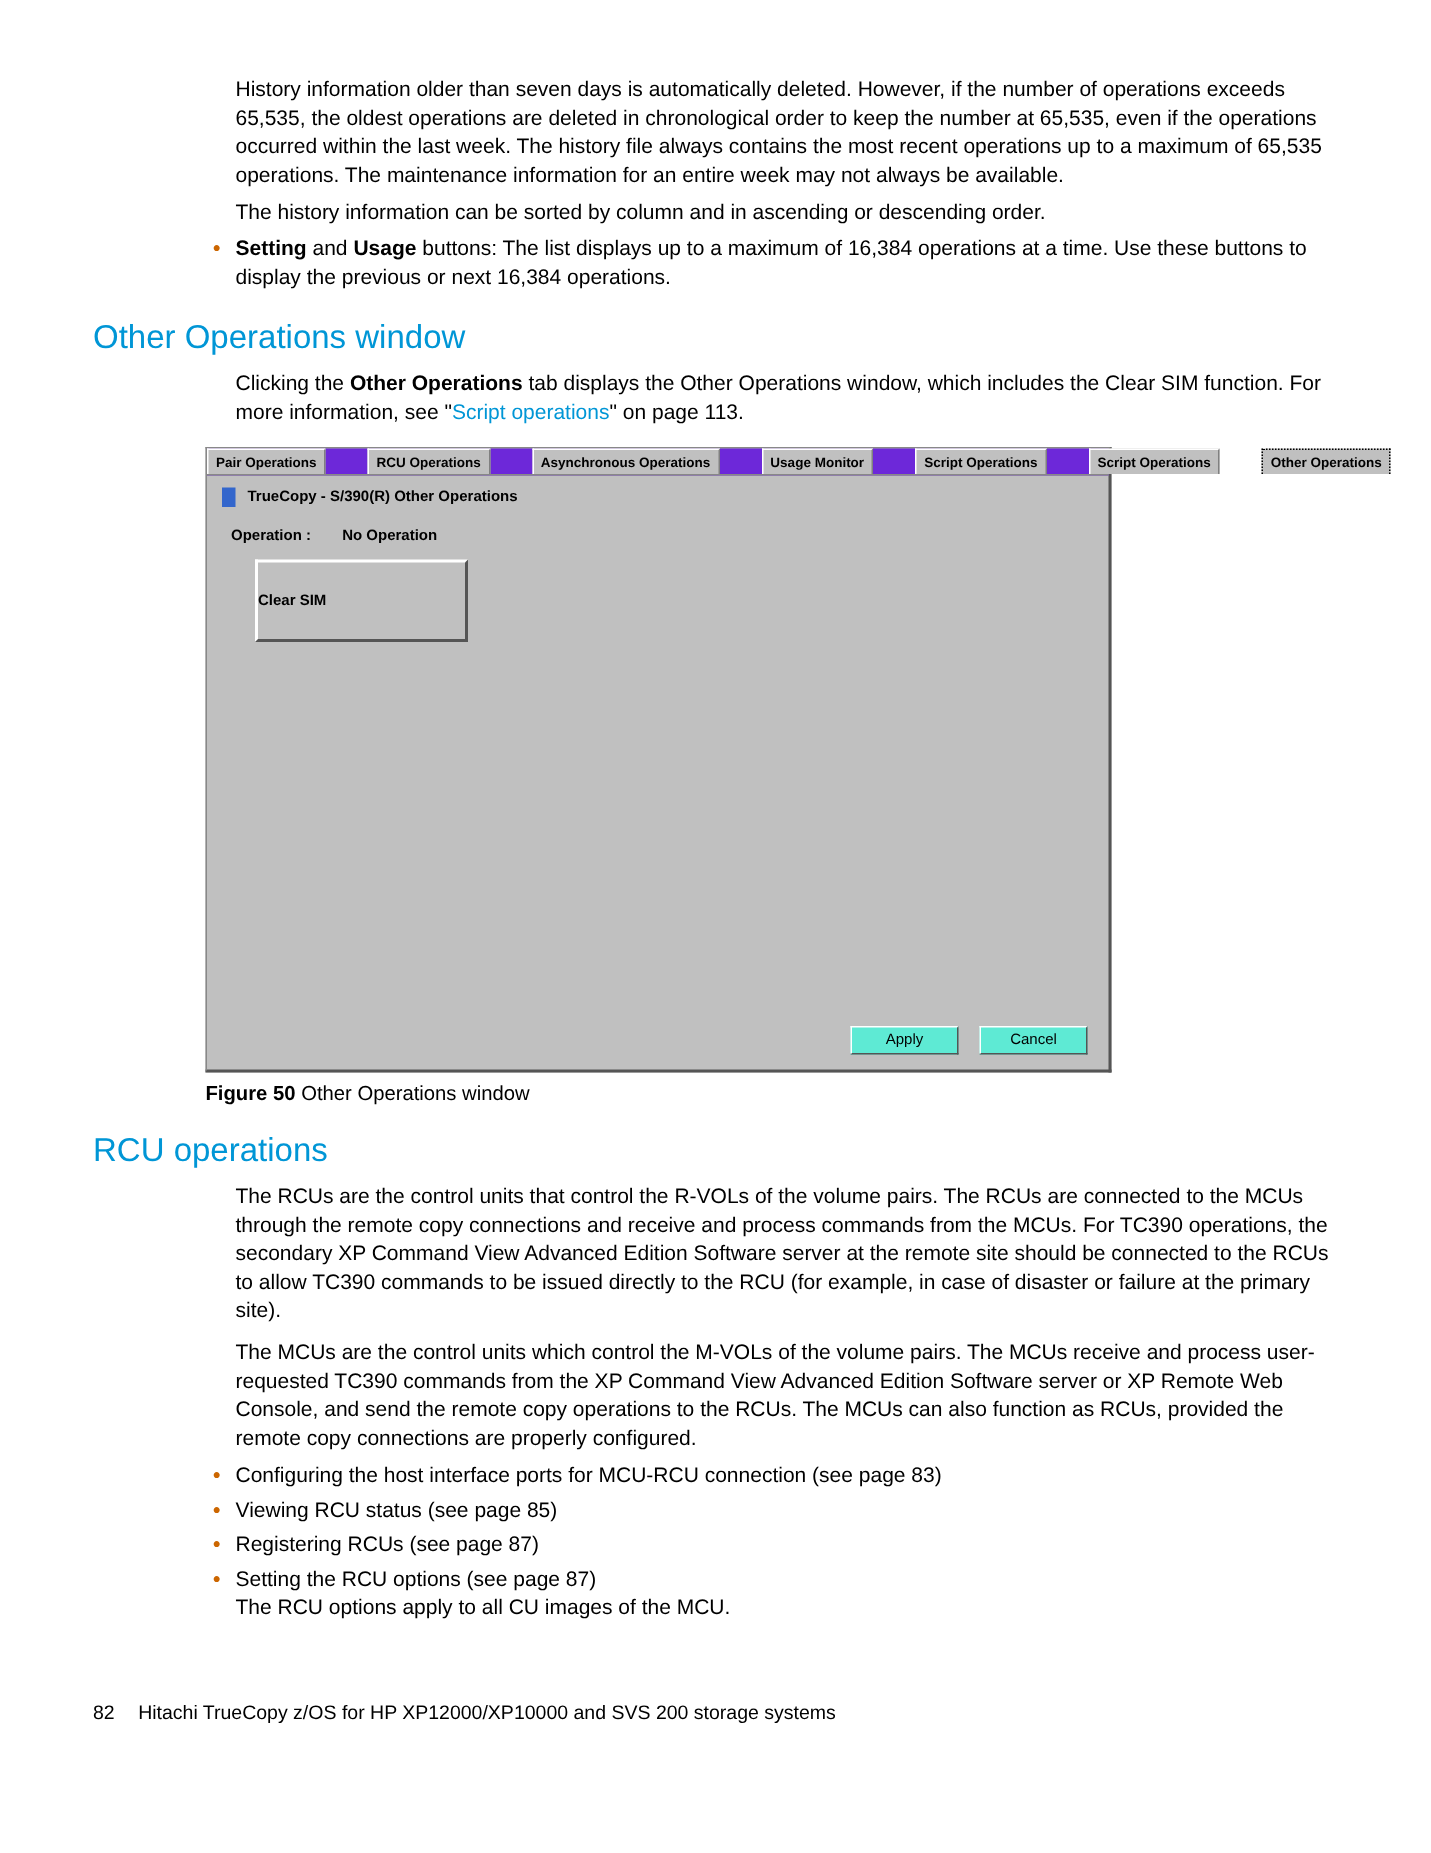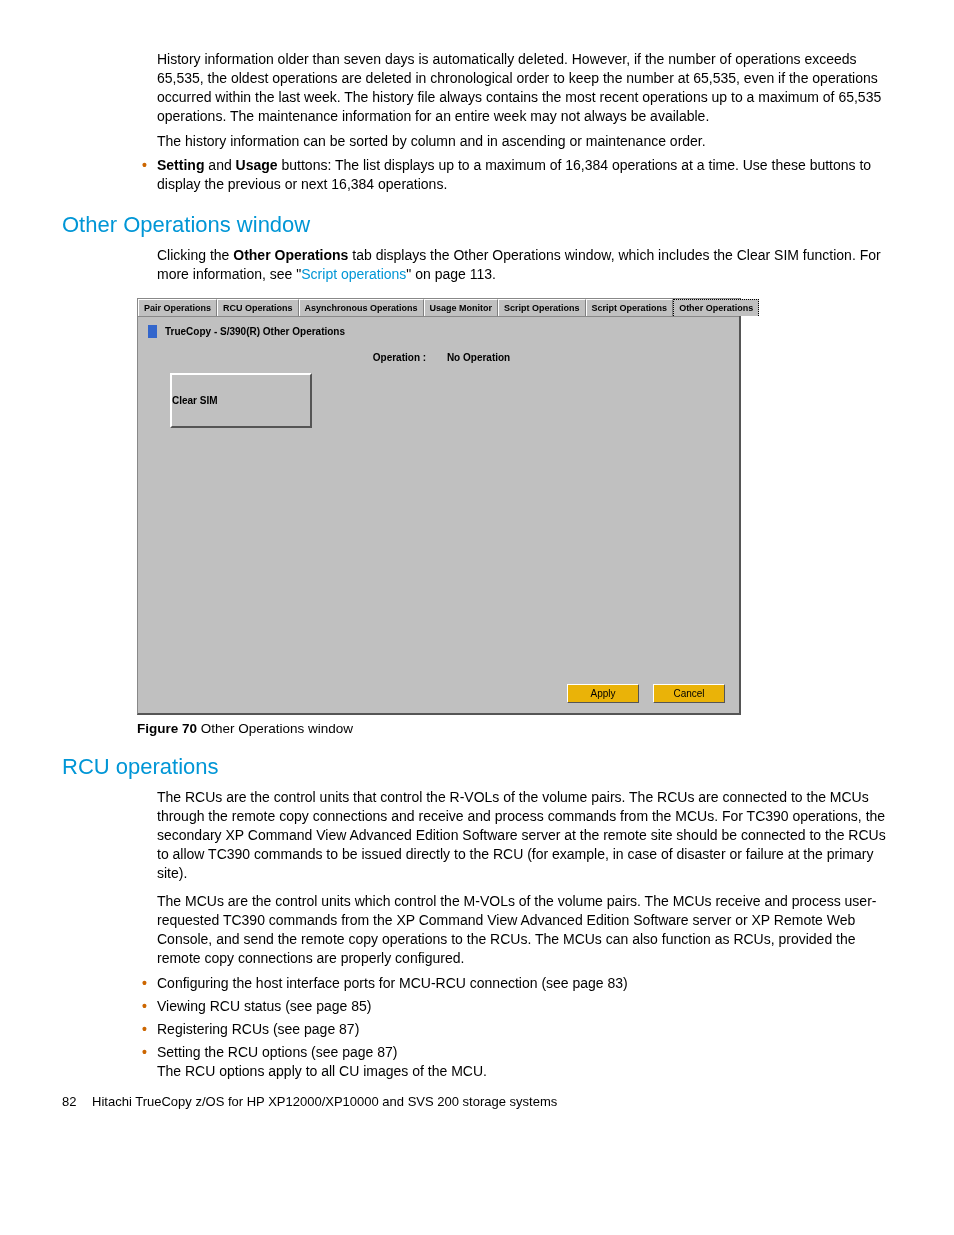--- a/index.html
+++ b/index.html
@@ -50,20 +50,21 @@
     border: 1px solid #888;
     border-right: 2px solid #555;
     border-bottom: 2px solid #555;
   }
   .tabs {
     display: flex;
     background: #6d28d9;
     font-size: 9px;
     font-weight: bold;
     border-bottom: 1px solid #888;
+    gap: 28px;
   }
   .tab {
     padding: 3px 5px;
     border: 1px solid #fff;
     border-right: 1px solid #808080;
     border-bottom: none;
     background: #c0c0c0;
     white-space: nowrap;
   }
   .tab.active {
@@ -83,21 +84,20 @@
     font-weight: bold;
     margin-bottom: 14px;
   }
   .blue-sq {
     width: 9px; height: 13px; background: #3366cc; margin-right: 8px;
   }
   .op-row {
     font-size: 10px; font-weight: bold;
     margin-left: 6px;
     margin-bottom: 10px;
-    text-align: center;
   }
   .op-row span.lbl { margin-right: 18px; }
   .clear-sim {
     margin-left: 22px;
     width: 138px;
     padding: 20px 0;
     text-align: left;
     font-size: 10px;
     font-weight: bold;
     background: #c0c0c0;
@@ -111,40 +111,40 @@
     right: 14px;
     bottom: 10px;
     display: flex;
     gap: 14px;
   }
   .win-btn {
     width: 70px;
     padding: 3px 0;
     font-size: 10px;
     text-align: center;
-    background: #eab308;
+    background: #5eead4;
     border-top: 1px solid #fff;
     border-left: 1px solid #fff;
     border-right: 1px solid #555;
     border-bottom: 1px solid #555;
   }
   .footer {
-    margin-top: 14px;
+    margin-top: 54px;
     font-size: 13px;
   }
   .footer .pn { margin-right: 12px; }
 </style>
 </head>
 <body>
 
 <div class="page">
 
   <div class="body-text">
     <p class="para">History information older than seven days is automatically deleted. However, if the number of operations exceeds 65,535, the oldest operations are deleted in chronological order to keep the number at 65,535, even if the operations occurred within the last week. The history file always contains the most recent operations up to a maximum of 65,535 operations. The maintenance information for an entire week may not always be available.</p>
-    <p class="para">The history information can be sorted by column and in ascending or maintenance order.</p>
+    <p class="para">The history information can be sorted by column and in ascending or descending order.</p>
   </div>
 
   <div class="bullet-row">
     <div class="bullet-mark">•</div>
     <div class="bullet-text">
       <span class="bold">Setting</span><span> and </span><span class="bold">Usage</span><span> buttons: The list displays up to a maximum of 16,384 operations at a time. Use these buttons to display the previous or next 16,384 operations.</span>
     </div>
   </div>
 
   <h2 class="section">Other Operations window</h2>
@@ -176,21 +176,21 @@
           <span>No Operation</span>
         </div>
         <div class="clear-sim">Clear SIM</div>
         <div class="win-footer">
           <div class="win-btn">Apply</div>
           <div class="win-btn">Cancel</div>
         </div>
       </div>
     </div>
     <p class="figure-caption">
-      <span class="bold">Figure 70</span><span> Other Operations window</span>
+      <span class="bold">Figure 50</span><span> Other Operations window</span>
     </p>
   </div>
 
   <h2 class="section">RCU operations</h2>
 
   <div class="body-text">
     <p class="para">The RCUs are the control units that control the R-VOLs of the volume pairs. The RCUs are connected to the MCUs through the remote copy connections and receive and process commands from the MCUs. For TC390 operations, the secondary XP Command View Advanced Edition Software server at the remote site should be connected to the RCUs to allow TC390 commands to be issued directly to the RCU (for example, in case of disaster or failure at the primary site).</p>
     <p class="para" style="margin-top:10px">The MCUs are the control units which control the M-VOLs of the volume pairs. The MCUs receive and process user-requested TC390 commands from the XP Command View Advanced Edition Software server or XP Remote Web Console, and send the remote copy operations to the RCUs. The MCUs can also function as RCUs, provided the remote copy connections are properly configured.</p>
   </div>
 

